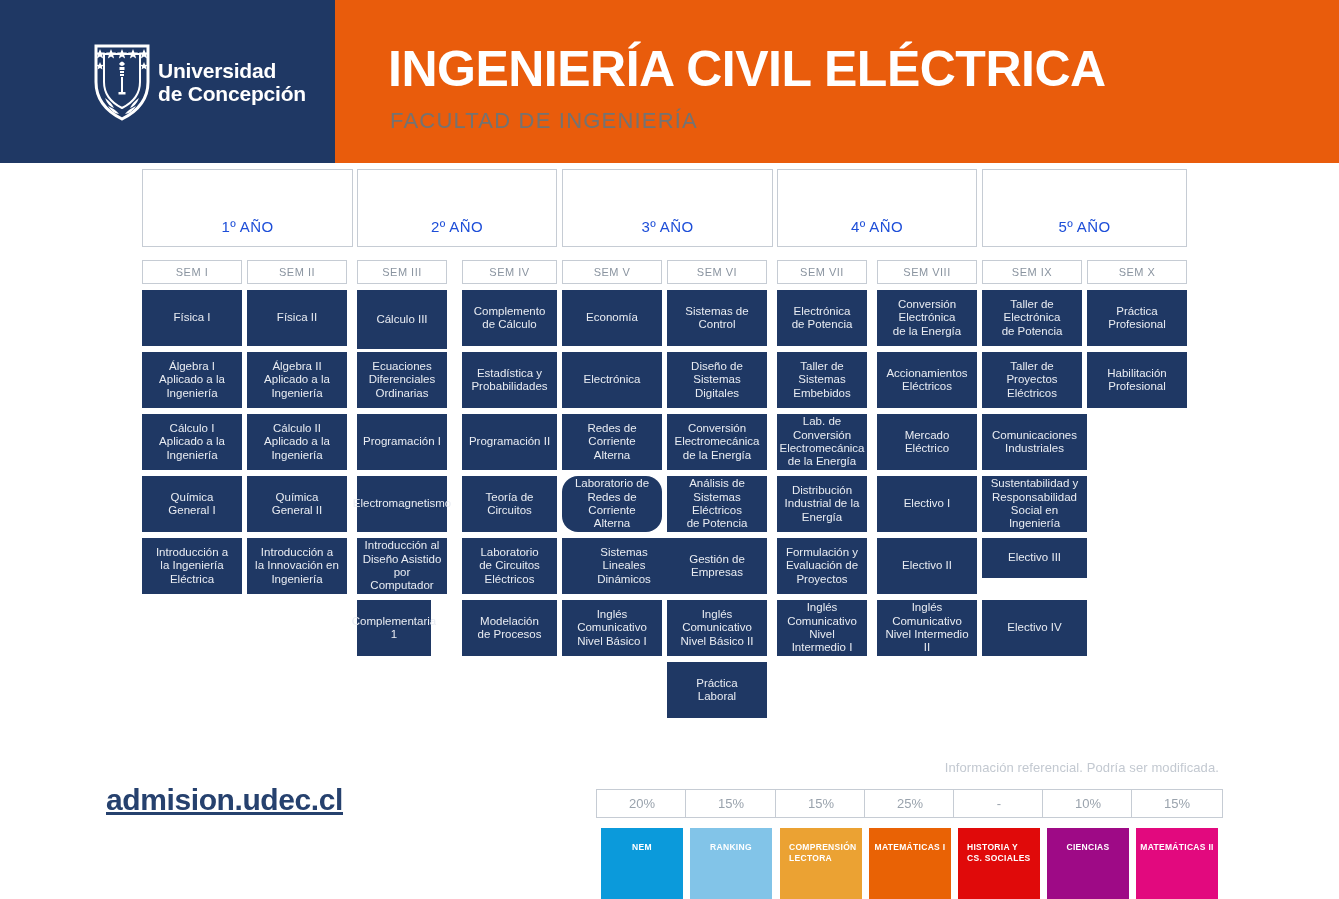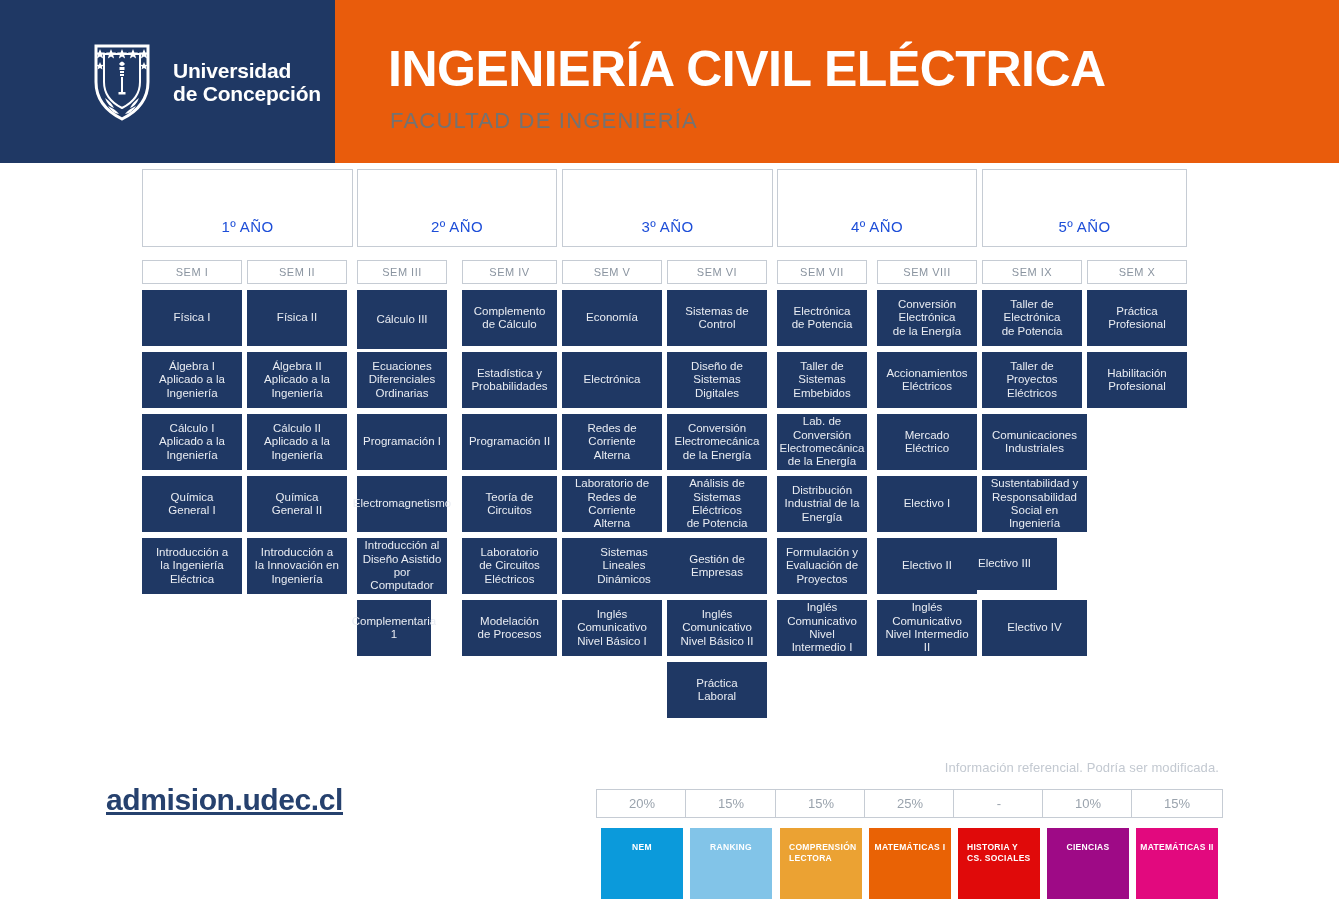--- a/index.html
+++ b/index.html
@@ -7,21 +7,21 @@
     width:1339px;height:899px;overflow:hidden;background:#ffffff;
     font-family:"Liberation Sans","DejaVu Sans",sans-serif;
     -webkit-font-smoothing:antialiased;
   }
   .page{position:relative;width:1339px;height:899px;}
 
   
   .header{position:absolute;left:0;top:0;width:1339px;height:163px;}
   .header-left{position:absolute;left:0;top:0;width:335px;height:163px;background:#1f3864;}
   .header-right{position:absolute;left:335px;top:0;width:1004px;height:163px;background:#e95c0c;}
-  .logo-wrap{position:absolute;left:90px;top:42px;display:flex;align-items:center;gap:19px;}
+  .logo-wrap{position:absolute;left:90px;top:42px;display:flex;align-items:center;gap:4px;}
   .shield{width:64px;height:80px;display:block;}
   .logo-text{color:#ffffff;font-weight:bold;font-size:21px;line-height:23px;letter-spacing:-0.2px;}
   .logo-text span{display:block;white-space:nowrap;}
   .prog-title{
     position:absolute;left:388px;top:41px;color:#ffffff;
     font-size:50px;font-weight:bold;letter-spacing:-0.5px;line-height:56px;white-space:nowrap;
   }
   .prog-sub{
     position:absolute;left:390px;top:108px;color:#737373;
     font-size:22px;font-weight:normal;letter-spacing:1.2px;line-height:26px;white-space:nowrap;
@@ -206,21 +206,21 @@
         </div>
         <div class="course" style="left: 562px; width: 100px; top: 127px; height: 56px;">
           <span>Economía</span>
         </div>
         <div class="course" style="left: 562px; width: 100px; top: 189px; height: 56px;">
           <span>Electrónica</span>
         </div>
         <div class="course" style="left: 562px; width: 100px; top: 251px; height: 56px;">
           <span>Redes de Corriente<br>Alterna</span>
         </div>
-        <div class="course" style="left: 562px; width: 100px; top: 313px; height: 56px;">
+        <div class="course" style="left: 562px; width: 100px; top: 313px; height: 56px; border-radius: 16px;">
           <span>Laboratorio de<br>Redes de Corriente<br>Alterna</span>
         </div>
         <div class="course" style="left: 562px; width: 124px; top: 375px; height: 56px;">
           <span>Sistemas<br>Lineales<br>Dinámicos</span>
         </div>
         <div class="course" style="left: 562px; width: 100px; top: 437px; height: 56px;">
           <span>Inglés<br>Comunicativo<br>Nivel Básico I</span>
         </div>
         <div class="course" style="left: 667px; width: 100px; top: 127px; height: 56px;">
           <span>Sistemas de<br>Control</span>
@@ -284,21 +284,21 @@
         </div>
         <div class="course" style="left: 982px; width: 100px; top: 189px; height: 56px;">
           <span>Taller de<br>Proyectos<br>Eléctricos</span>
         </div>
         <div class="course" style="left: 982px; width: 105px; top: 251px; height: 56px;">
           <span>Comunicaciones<br>Industriales</span>
         </div>
         <div class="course" style="left: 982px; width: 105px; top: 313px; height: 56px;">
           <span>Sustentabilidad y<br>Responsabilidad<br>Social en Ingeniería</span>
         </div>
-        <div class="course" style="left: 952px; width: 105px; top: 375px; height: 52px;">
+        <div class="course" style="left: 982px; width: 105px; top: 375px; height: 40px;">
           <span>Electivo III</span>
         </div>
         <div class="course" style="left: 982px; width: 105px; top: 437px; height: 56px;">
           <span>Electivo IV</span>
         </div>
         <div class="course" style="left: 1087px; width: 100px; top: 127px; height: 56px;">
           <span>Práctica<br>Profesional</span>
         </div>
         <div class="course" style="left: 1087px; width: 100px; top: 189px; height: 56px;">
           <span>Habilitación<br>Profesional</span>

